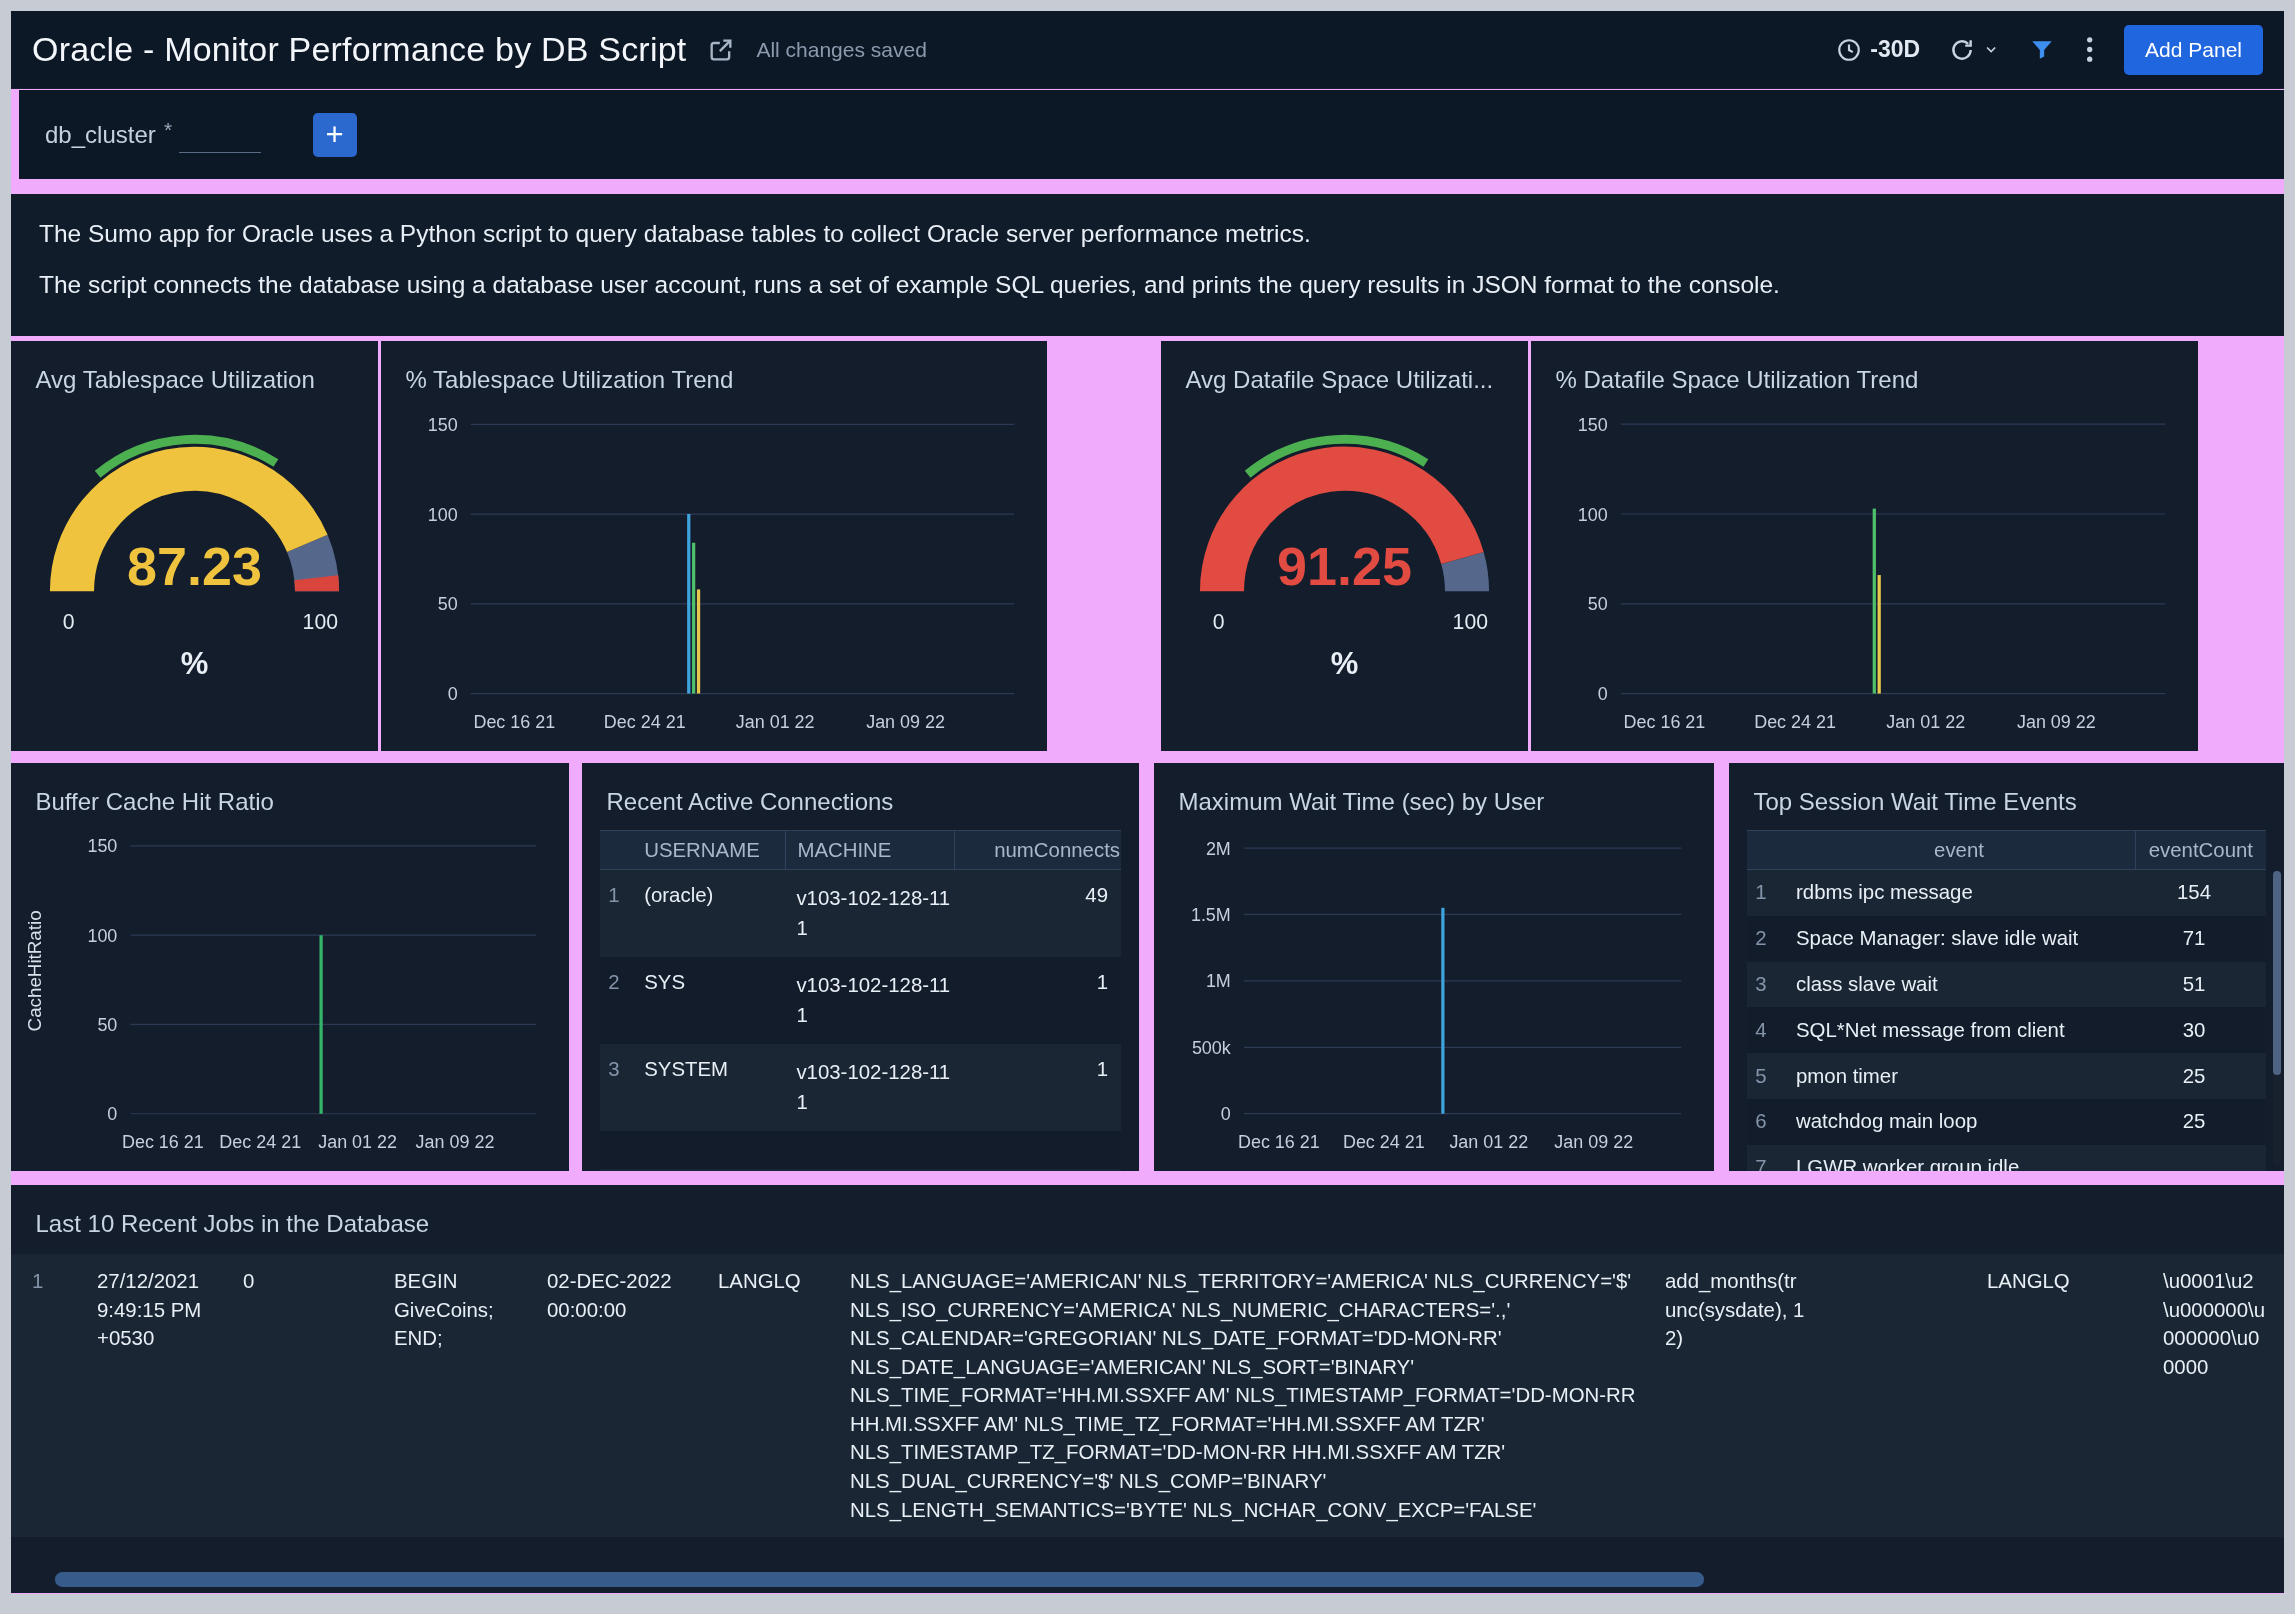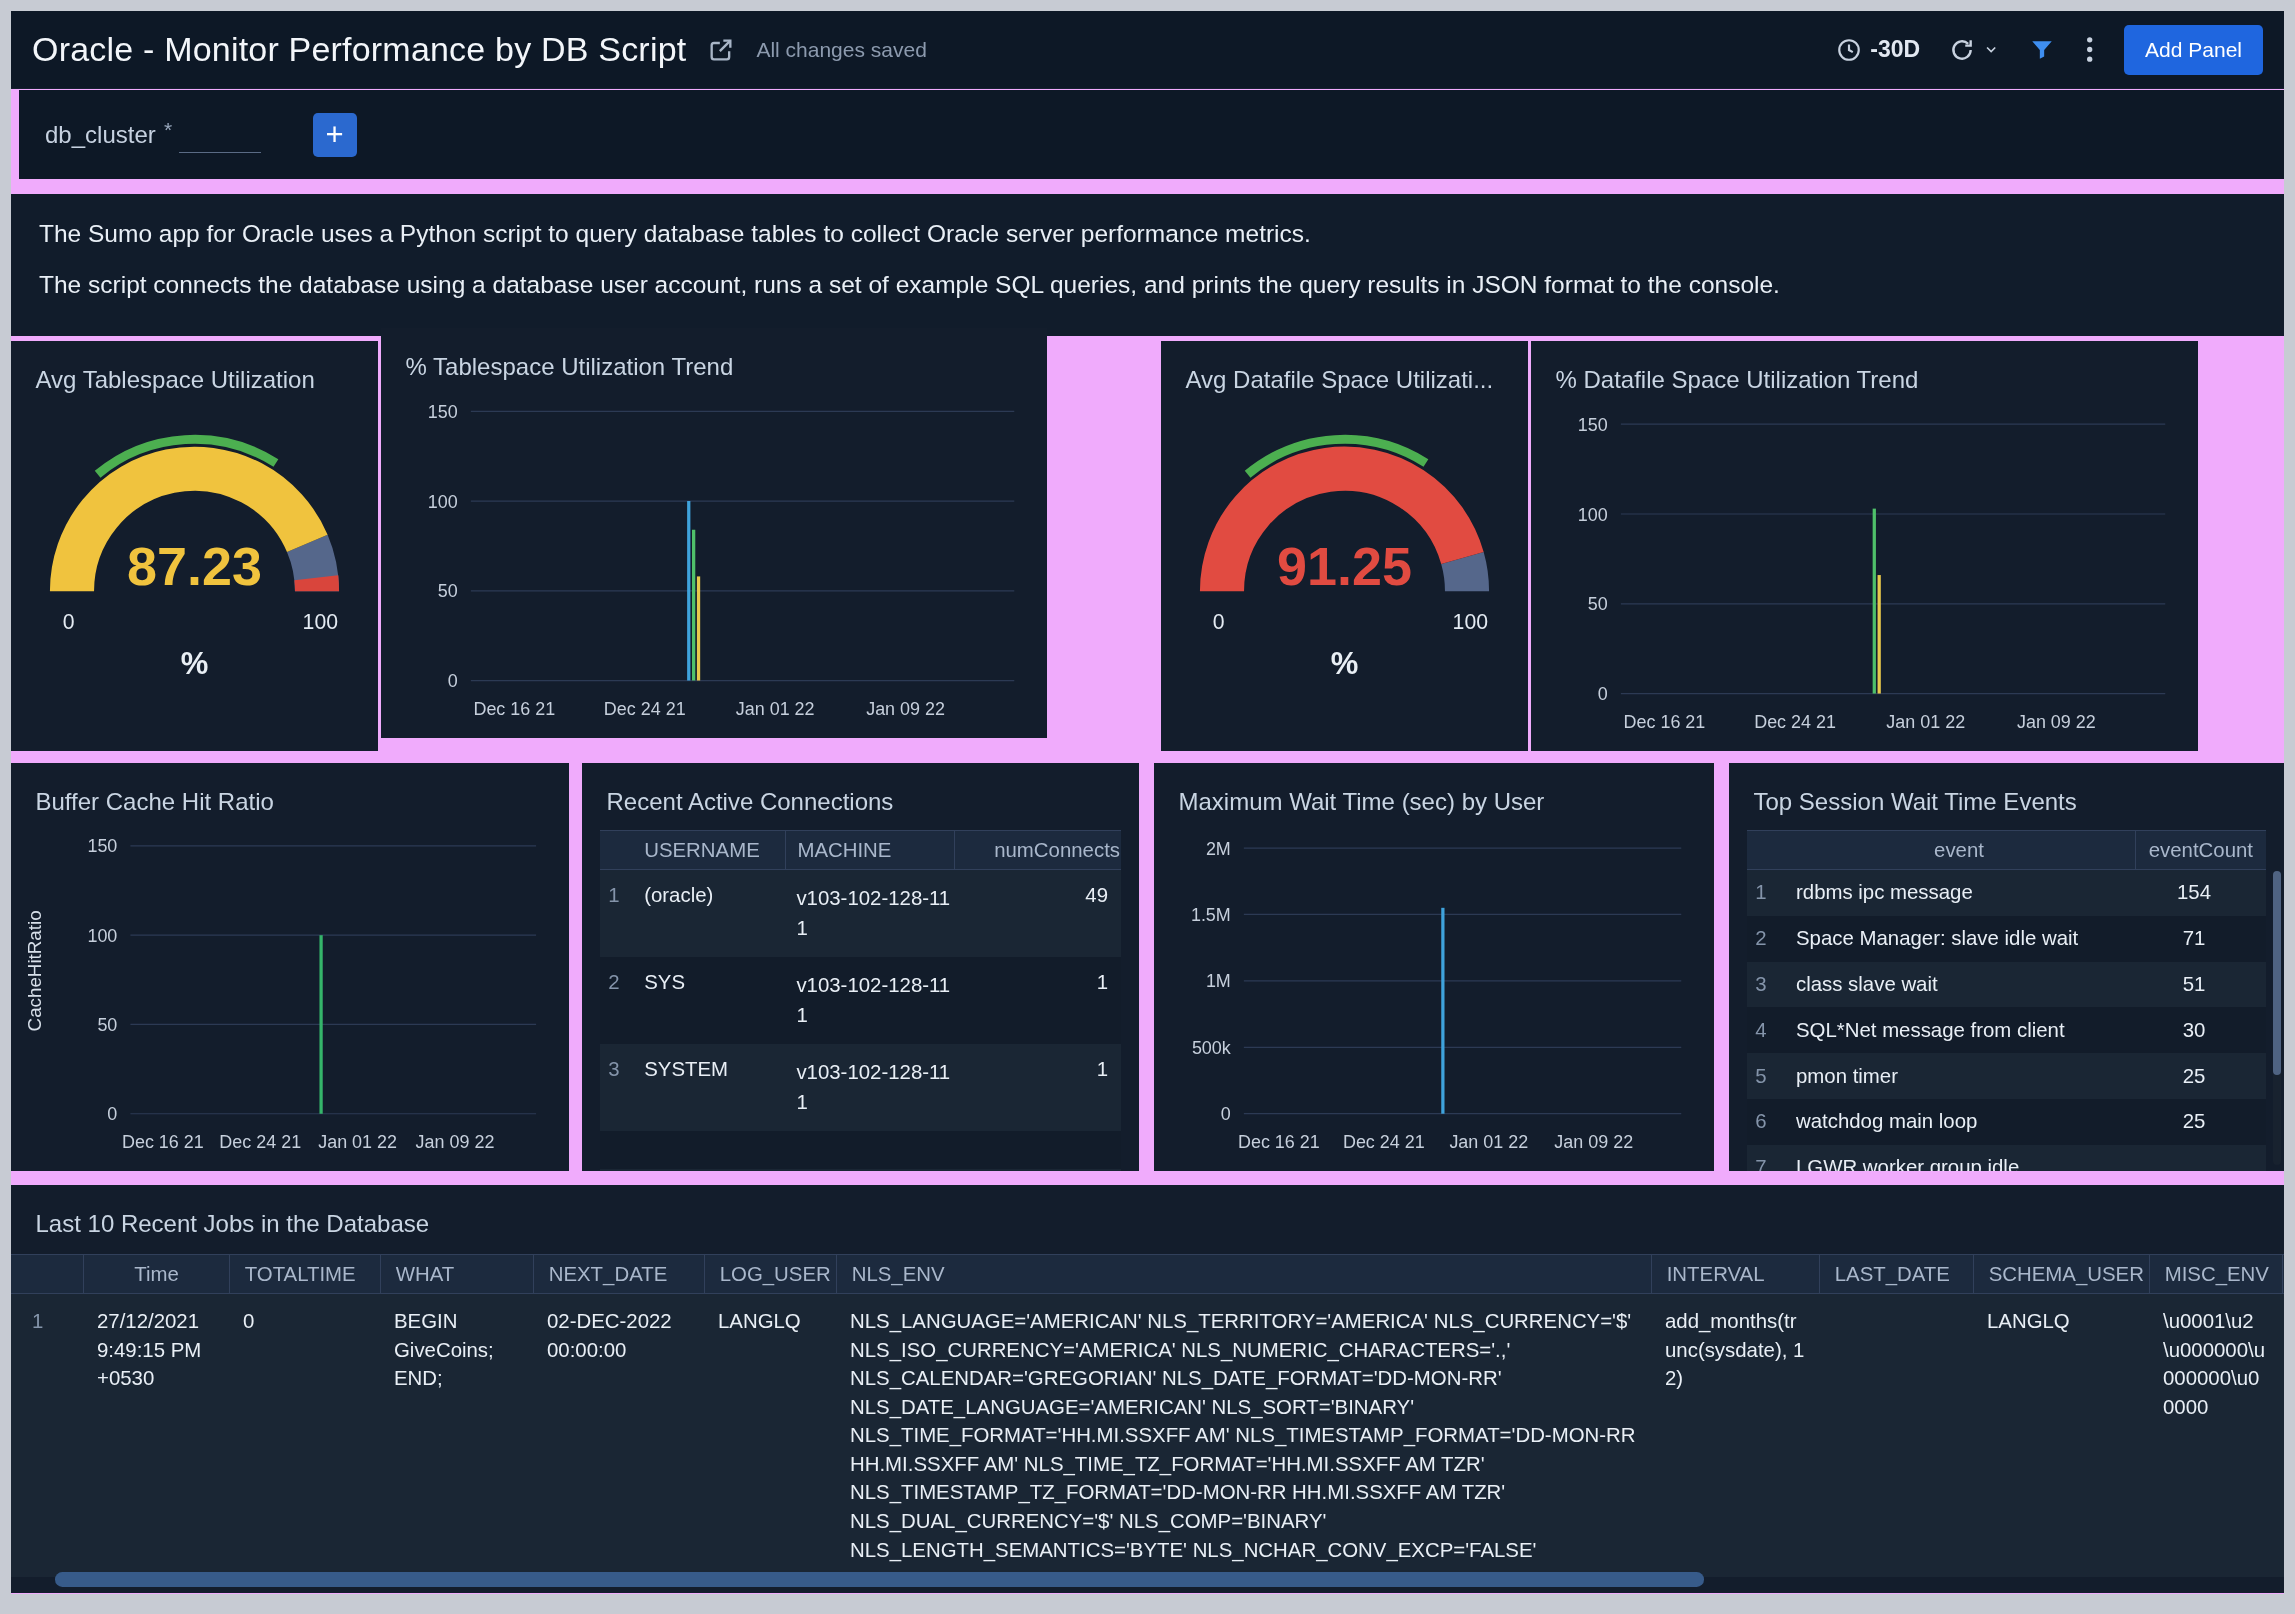--- a/index.html
+++ b/index.html
@@ -53,21 +53,21 @@
   }
   .desc p { margin:0 0 23px 0; color:#E9EFF6; font-size:24.5px; }
 
   
   .panel { position:absolute; background:#131D2C; overflow:hidden; }
   .ptitle {
     margin:0; padding:24.5px 24.5px 0 24.5px; font-size:24px; font-weight:500;
     color:#C9D5E3; white-space:nowrap; overflow:hidden;
   }
   #p-ts-gauge { left:0;    top:330px;  width:367px;  height:410px; }
-  #p-ts-trend { left:370px; top:317px; width:666px;  height:410px; }
+  #p-ts-trend { left:370px; top:330px; width:666px;  height:410px; }
   #p-df-gauge { left:1150px;top:330px; width:367px;  height:410px; }
   #p-df-trend { left:1520px;top:330px; width:667px;  height:410px; }
   #p-buffer   { left:0;     top:752px; width:558px;  height:408px; }
   #p-conn     { left:571px; top:752px; width:557px;  height:408px; }
   #p-wait     { left:1143px;top:752px; width:560px;  height:408px; }
   #p-topwait  { left:1718px;top:752px; width:555px;  height:408px; }
   #p-jobs     { left:0;     top:1174px;width:2273px; height:408px; }
 
   .chart { position:absolute; left:4.9px; right:4.9px; top:52px; bottom:4.9px; }
 
@@ -381,33 +381,20 @@
         </div>
     </div>
     <div class="vscroll">
       <div class="vthumb"></div>
     </div>
   </section>
 
   <section class="panel" id="p-jobs">
     <h2 class="ptitle">Last 10 Recent Jobs in the Database</h2>
     <div class="jobs-wrap">
-      <div class="thead" id="jobs-head">
-          <span class="jhc" style="width: 73px;"></span>
-          <span class="jhc center" style="width: 146px;">Time</span>
-          <span class="jhc" style="width: 151px;">TOTALTIME</span>
-          <span class="jhc" style="width: 153px;">WHAT</span>
-          <span class="jhc" style="width: 171px;">NEXT_DATE</span>
-          <span class="jhc" style="width: 132px;">LOG_USER</span>
-          <span class="jhc" style="width: 815px;">NLS_ENV</span>
-          <span class="jhc" style="width: 168px;">INTERVAL</span>
-          <span class="jhc" style="width: 154px;">LAST_DATE</span>
-          <span class="jhc" style="width: 176px;">SCHEMA_USER</span>
-          <span class="jhc" style="width: 133px;">MISC_ENV</span>
-        </div>
       <div id="jobs-body">
           <div class="jrow s0">
             <span class="jc num" style="width: 73px;">1</span>
             <span class="jc" style="width: 146px;">27/12/2021 9:49:15 PM +0530</span>
             <span class="jc" style="width: 151px;">0</span>
             <span class="jc" style="width: 153px;">BEGIN GiveCoins; END;</span>
             <span class="jc" style="width: 171px;">02-DEC-2022 00:00:00</span>
             <span class="jc" style="width: 132px;">LANGLQ</span>
             <span class="jc" style="width: 815px;">NLS_LANGUAGE='AMERICAN' NLS_TERRITORY='AMERICA' NLS_CURRENCY='$' NLS_ISO_CURRENCY='AMERICA' NLS_NUMERIC_CHARACTERS='.,' NLS_CALENDAR='GREGORIAN' NLS_DATE_FORMAT='DD-MON-RR' NLS_DATE_LANGUAGE='AMERICAN' NLS_SORT='BINARY' NLS_TIME_FORMAT='HH.MI.SSXFF AM' NLS_TIMESTAMP_FORMAT='DD-MON-RR HH.MI.SSXFF AM' NLS_TIME_TZ_FORMAT='HH.MI.SSXFF AM TZR' NLS_TIMESTAMP_TZ_FORMAT='DD-MON-RR HH.MI.SSXFF AM TZR' NLS_DUAL_CURRENCY='$' NLS_COMP='BINARY' NLS_LENGTH_SEMANTICS='BYTE' NLS_NCHAR_CONV_EXCP='FALSE'</span>
             <span class="jc ba" style="width: 168px;">add_months(trunc(sysdate), 12)</span>

